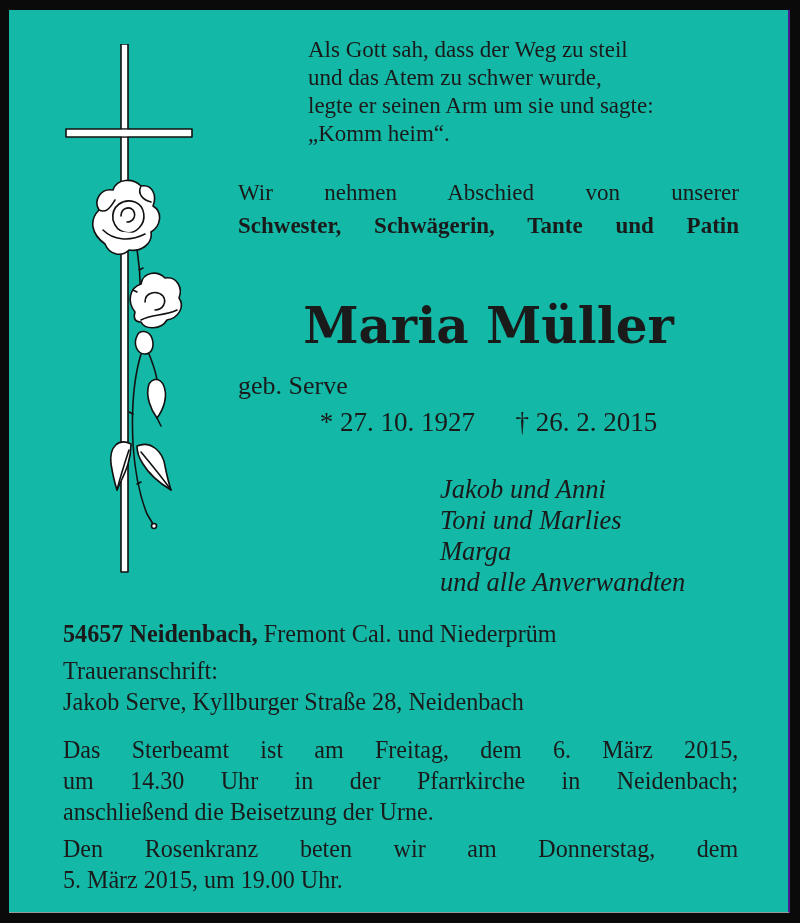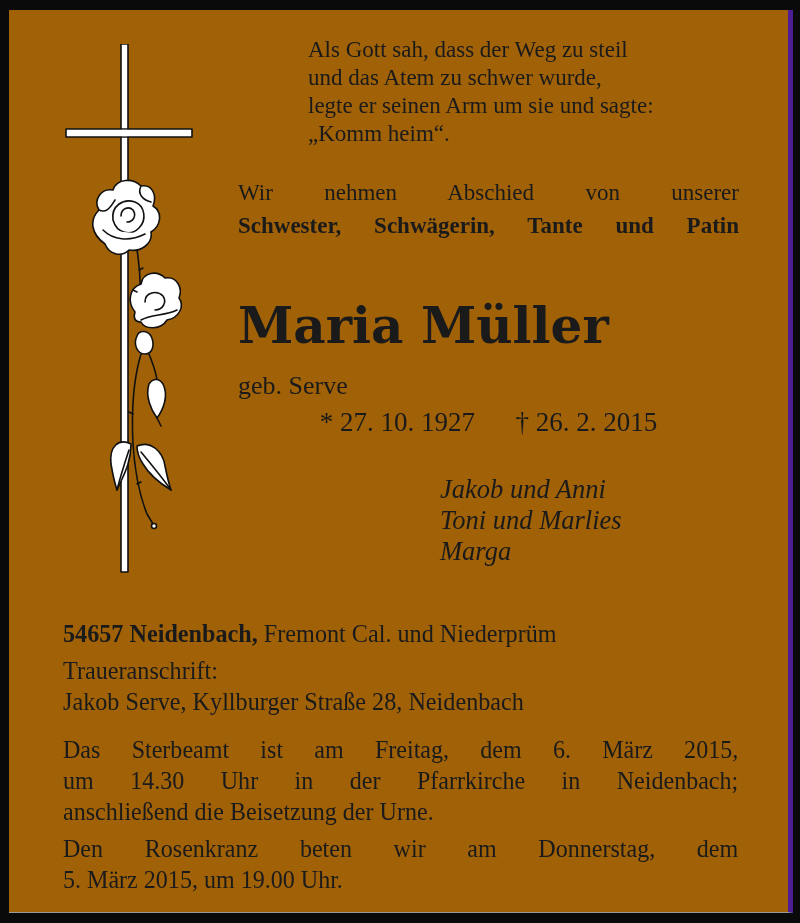--- a/index.html
+++ b/index.html
@@ -4,36 +4,36 @@
 <style>
   html, body { margin: 0; padding: 0; }
   body {
     width: 800px; height: 923px; background: #0a0a0a;
     position: relative; overflow: hidden;
     font-family: "DejaVu Serif", "Liberation Serif", serif;
     color: #1a1a1a;
   }
   .card {
     position: absolute; left: 9px; top: 10px; width: 779px; height: 902px;
-    background: #a16207; border-right: 5px solid #4c1d95; border-bottom: 1px solid #9a9a9a;
+    background: #14b8a6; border-right: 2px solid #4c1d95; border-bottom: 1px solid #9a9a9a;
   }
   .art { position: absolute; left: 48px; top: 34px; width: 140px; height: 530px; }
   .poem {
     position: absolute; left: 299px; top: 26px; width: 460px;
     font-family: "Liberation Serif", serif; font-size: 23px; line-height: 28px;
   }
   .poem .quote { margin-top: 0; }
   .farewell {
     position: absolute; left: 229px; top: 166px; width: 501px;
     font-family: "Liberation Serif", serif; font-size: 23px; line-height: 33px;
     text-align: justify; text-align-last: justify;
   }
   .farewell .l2 { text-align-last: justify; font-weight: bold; }
   .name {
-    position: absolute; left: 229px; top: 286px; width: 501px; 
+    position: absolute; left: 229px; top: 286px; width: 501px; text-align: center;
     font-family: "DejaVu Serif", serif; font-weight: bold; font-size: 50px; line-height: 60px;
     letter-spacing: 0px; color: #1a1a1a;
   }
   .born {
     position: absolute; left: 229px; top: 361px; width: 501px; text-align: left;
     font-family: "Liberation Serif", serif; font-size: 26px; line-height: 30px;
   }
   .dates {
     position: absolute; left: 229px; top: 396px; width: 501px; text-align: center;
     font-family: "Liberation Serif", serif; font-size: 27px; line-height: 32px;
@@ -132,20 +132,21 @@
   </div>
 
   <div class="name">Maria Müller</div>
   <div class="born">geb. Serve</div>
   <div class="dates"><span>* 27. 10. 1927</span><span>      </span><span>† 26. 2. 2015</span></div>
 
   <div class="family">
     <div>Jakob und Anni</div>
     <div>Toni und Marlies</div>
     <div>Marga</div>
+    <div>und alle Anverwandten</div>
   </div>
 
   <div class="place"><b>54657 Neidenbach,</b><span> Fremont Cal. und Niederprüm</span></div>
 
   <div class="addr-label">Traueranschrift:</div>
   <div class="addr">Jakob Serve, Kyllburger Straße 28, Neidenbach</div>
 
   <div class="para para1">
     <span class="line">Das Sterbeamt ist am Freitag, dem 6. März 2015,</span>
     <span class="line">um 14.30 Uhr in der Pfarrkirche in Neidenbach;</span>

